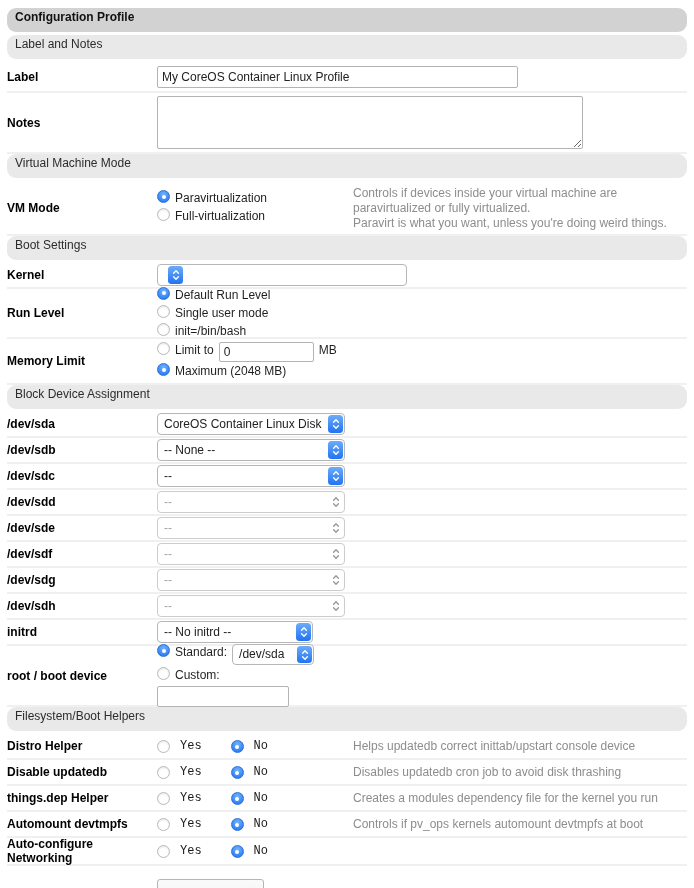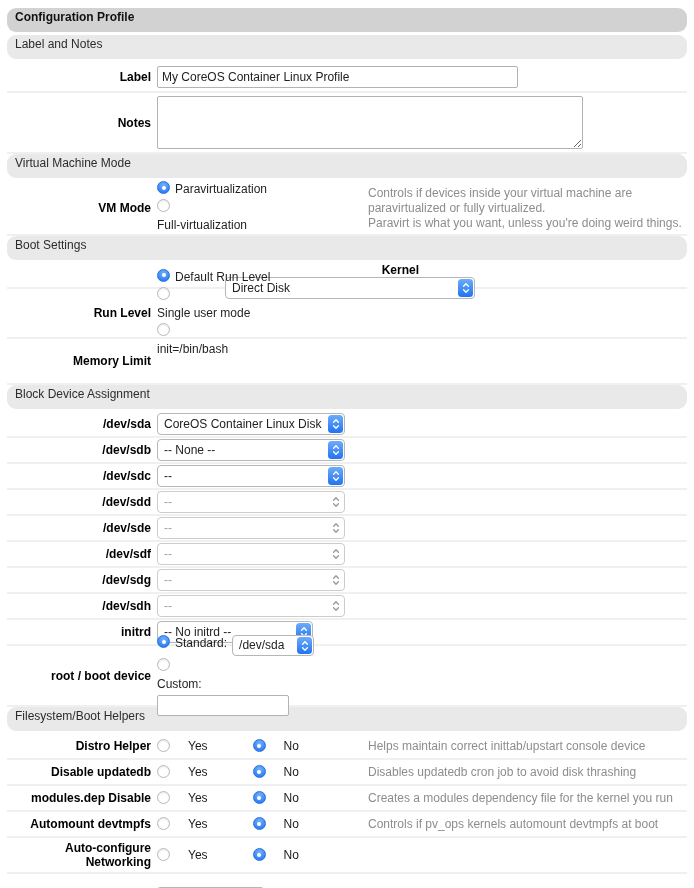--- a/index.html
+++ b/index.html
@@ -13,27 +13,27 @@
   .bar {
     height: 24px; line-height: 19px; padding: 0 8px;
     background: #e9e9e9; color: #2c2c2c; margin-bottom: 3px; border-radius: 9px;
   }
   .bar.main { background: #d2d2d2; font-weight: bold; color: #111; }
   .row {
     display: flex; align-items: center; position: relative;
     border-bottom: 2px solid #f0f0f0;
   }
   .lbl {
-    width: 144px; flex: none; text-align: right;
+    width: 144px; flex: none; text-align: left;
     font-weight: bold; color: #000; padding-right: 0; line-height: 14px;
   }
   .ctl { margin-left: 6px; display: flex; align-items: center; }
   .ctl.col { flex-direction: column; align-items: flex-start; }
   .help {
-    position: absolute; left: 361px; right: 2px; top: 50%;
+    position: absolute; left: 346px; right: 2px; top: 50%;
     transform: translateY(-50%);
     color: #8d8d8d; line-height: 15px;
   }
   input[type=text] {
     border: 1px solid #b3b3b3; border-radius: 2px;
     font: 12px "Liberation Sans", sans-serif; color: #222;
     height: 22px; padding: 2px 4px; background: #fff; outline: none;
   }
   textarea {
     border: 1px solid #b3b3b3; border-radius: 2px;
@@ -66,42 +66,42 @@
   .radio.checked {
     background: radial-gradient(circle at 50% 30%, #74b3fa, #1a6ef5);
     border-color: #2a72dd; box-shadow: none;
   }
   .radio.checked::after {
     content: ""; position: absolute; left: 50%; top: 50%;
     width: 4px; height: 4px; margin: -2px 0 0 -2px;
     border-radius: 50%; background: #fff;
   }
   .opt { display: flex; align-items: flex-start; gap: 5px; line-height: 17px; color: #1f1f1f; }
-  .opt + .opt { margin-top: 1px; flex-direction: column; }
-  .yn { display: flex; align-items: flex-start; gap: 18px; }
+  .opt + .opt { margin-top: 1px; }
+  .yn { display: flex; align-items: flex-end; gap: 10px; font-family: Liberation Mono, monospace; }
   .yn .gap { width: 9px; }
   a.link { color: #2323cf; text-decoration: none; cursor: pointer; }
   .save-btn {
     margin: 13px 0 0 150px;
     background: linear-gradient(#fafafa, #eeeeee);
     border: 1px solid #b5b5b5; border-radius: 3px;
     font: 12px "Liberation Sans", sans-serif; color: #222;
     height: 40px; padding: 0 13px; cursor: pointer;
   }
   
   .r-label  { height: 31px; }
   .r-notes  { height: 61px; }
   .r-vm     { height: 55px; }
-  .r-kernel { height: 26px; flex-direction: column; }
+  .r-kernel { height: 26px; }
   .r-run    { height: 50px; }
   .r-mem    { height: 46px; }
   .r-dev    { height: 26px; }
   .r-root   { height: 61px; }
   .r-help4  { height: 26px; }
-  .r-help-net { height: 36px; }
+  .r-help-net { height: 28px; }
 </style>
 </head>
 <body>
 
 
 
 <div class="bar main">Configuration Profile</div>
 
 
 <div class="bar">Label and Notes</div>
@@ -138,21 +138,20 @@
     <div>Paravirt is what you want, unless you're doing weird things.</div>
   </div>
 </div>
 
 
 <div class="bar">Boot Settings</div>
 <div class="row r-kernel">
   <div class="lbl">Kernel</div>
   <div class="ctl">
     <div class="select w250">
-      <span class="sel-text">Direct Disk</span>
       <span class="spin">
         <svg width="10" height="14" viewBox="0 0 10 14">
             <path d="M2.6 5.2 L5 2.8 L7.4 5.2 M2.6 8.8 L5 11.2 L7.4 8.8" fill="none" stroke="currentColor" stroke-width="1.4" stroke-linecap="round" stroke-linejoin="round"></path>
           </svg>
       </span>
     </div>
   </div>
 </div>
 <div class="row r-run">
   <div class="lbl">Run Level</div>
@@ -166,20 +165,32 @@
       <span>Single user mode</span>
     </div>
     <div class="opt">
       <span class="radio"></span>
       <span>init=/bin/bash</span>
     </div>
   </div>
 </div>
 <div class="row r-mem">
   <div class="lbl">Memory Limit</div>
+  <div class="ctl col">
+    <div class="opt">
+      <span class="radio"></span>
+      <span>Limit to</span>
+      <input type="text" style="width: 95px; height: 20px;" value="0">
+      <span>MB</span>
+    </div>
+    <div class="opt">
+      <span class="radio checked"></span>
+      <span>Maximum (2048 MB)</span>
+    </div>
+  </div>
 </div>
 
 
 <div class="bar">Block Device Assignment</div>
 
 <div class="row r-dev">
   <div class="lbl">/dev/sda</div>
   <div class="ctl">
     <div class="select w188">
       <span class="sel-text">CoreOS Container Linux Disk</span>
@@ -325,37 +336,37 @@
 
 <div class="row r-help4">
   <div class="lbl">Distro Helper</div>
   <div class="ctl yn">
     <span class="radio"></span>
     <span>Yes</span>
     <span class="gap"></span>
     <span class="radio checked"></span>
     <span>No</span>
   </div>
-  <div class="help">Helps maintain correct inittab/upstart console device</div>
+  <div class="help">Helps updatedb correct inittab/upstart console device</div>
 </div>
 
 <div class="row r-help4">
   <div class="lbl">Disable updatedb</div>
   <div class="ctl yn">
     <span class="radio"></span>
     <span>Yes</span>
     <span class="gap"></span>
     <span class="radio checked"></span>
     <span>No</span>
   </div>
   <div class="help">Disables updatedb cron job to avoid disk thrashing</div>
 </div>
 
 <div class="row r-help4">
-  <div class="lbl">modules.dep Disable</div>
+  <div class="lbl">things.dep Helper</div>
   <div class="ctl yn">
     <span class="radio"></span>
     <span>Yes</span>
     <span class="gap"></span>
     <span class="radio checked"></span>
     <span>No</span>
   </div>
   <div class="help">Creates a modules dependency file for the kernel you run</div>
 </div>
 

